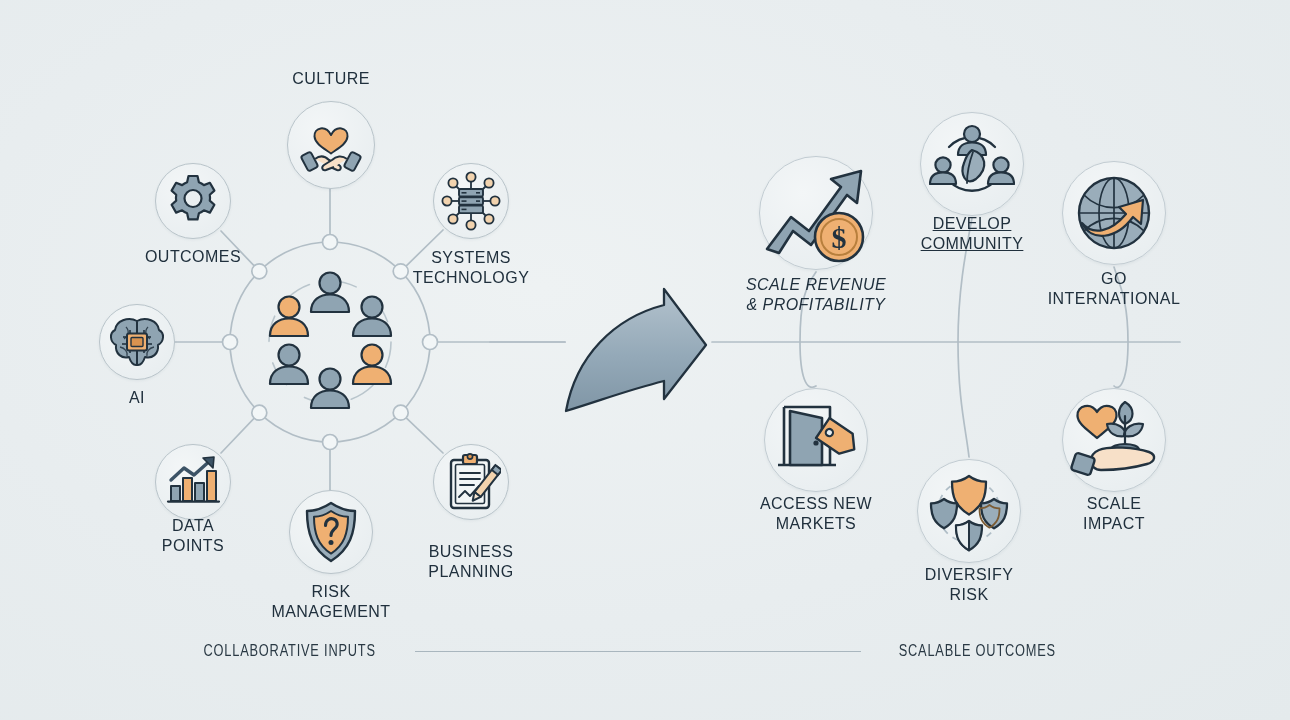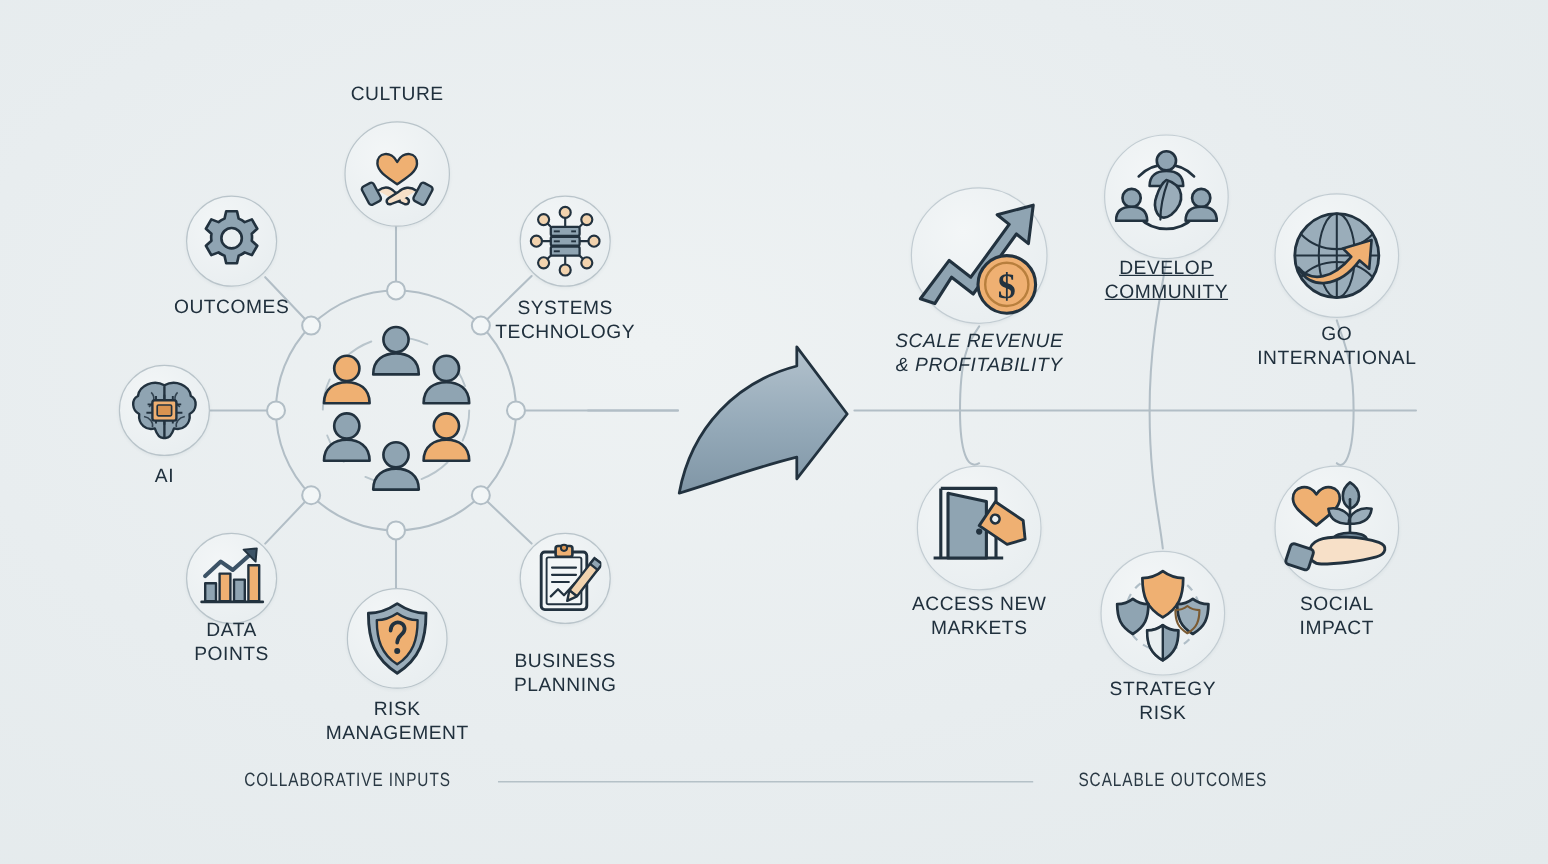--- a/index.html
+++ b/index.html
@@ -427,21 +427,21 @@
       <path d="M 17 30 C 12.5 33.5 7.5 34.4 4 34.4 C 4 46 6.7 53.2 17 59.3
                C 27.3 53.2 30 46 30 34.4 C 26.5 34.4 21.5 33.5 17 30 Z" fill="#8fa4b2" stroke="#22323f" stroke-width="2.3" stroke-linejoin="round"></path>
       <path d="M 67 30 C 62.5 33.5 57.5 34.4 54 34.4 C 54 46 56.7 53.2 67 59.3
                C 77.3 53.2 80 46 80 34.4 C 76.5 34.4 71.5 33.5 67 30 Z" fill="#9aadba" stroke="#22323f" stroke-width="2.3" stroke-linejoin="round"></path>
       <path d="M 62.5 36 C 59 38.7 55.2 39.4 52.5 39.4 C 52.5 48.4 54.5 54 62.5 58.7
                C 70.5 54 72.5 48.4 72.5 39.4 C 69.8 39.4 66 38.7 62.5 36 Z" fill="none" stroke="#7b5b33" stroke-width="1.8" stroke-linejoin="round"></path>
       <path d="M 42 52 C 37.5 55.5 32.5 56.4 29 56.4 C 29 68 31.7 75.2 42 81.3
                C 52.3 75.2 55 68 55 56.4 C 51.5 56.4 46.5 55.5 42 52 Z" fill="#8fa4b2" stroke="#22323f" stroke-width="2.3" stroke-linejoin="round"></path>
       <path d="M 42 52 C 37.5 55.5 32.5 56.4 29 56.4 C 29 68 31.7 75.2 42 81.3 Z" fill="#e9eff1" stroke="#22323f" stroke-width="2" stroke-linejoin="round"></path>
     </svg>
-    <div class="lbl" style="top:54px;">STRATEGY
+    <div class="lbl" style="top:54px;">DIVERSIFY
 RISK</div>
   </div>
 
   <div class="node" style="left:1114px; top:440px;">
     <div class="disc" style="width:104px;height:104px;border-color:#c2ccd2;"></div>
     <svg class="ico" width="90" height="84" viewBox="0 0 90 84">
       <path d="M 28 14 C 22 4 8 7 8.5 18 C 9 27 22 34 28 40 C 34 34 47 27 47.5 18
                C 48 7 34 4 28 14 Z" fill="#efb072" stroke="#22323f" stroke-width="2.3" stroke-linejoin="round"></path>
       <g stroke="#22323f" stroke-width="2.2" stroke-linejoin="round">
         <path d="M 56 4 C 66 10 66 22 56 26 C 48 21 48 10 56 4 Z" fill="#8fa4b2"></path>
@@ -449,21 +449,21 @@
         <path d="M 74 26 C 64 24 55 30 55 38 C 65 40 73 35 74 26 Z" fill="#9aadba"></path>
         <line x1="56" y1="18" x2="56" y2="50" stroke-linecap="round" fill="none"></line>
         <path d="M 42 52 C 42 44 70 44 70 52 C 70 56 64 58 56 58 C 48 58 42 56 42 52 Z" fill="#6d8494"></path>
       </g>
       <g stroke="#22323f" stroke-width="2.4" stroke-linejoin="round">
         <path d="M 30 52 C 40 48 66 49 80 54 C 88 57 86 64 78 66 C 64 70 44 72 32 72
                  C 26 72 22 68 22 63 C 22 57 25 54 30 52 Z" fill="#f7e0c8"></path>
         <rect x="4" y="57" width="20" height="18" rx="3" fill="#8fa4b2" transform="rotate(18 14 66)"></rect>
       </g>
     </svg>
-    <div class="lbl" style="top:54px;">SOCIAL
+    <div class="lbl" style="top:54px;">SCALE
 IMPACT</div>
   </div>
 
   <div class="footer-band">
     <div class="foot-txt">COLLABORATIVE INPUTS</div>
     <div class="foot-rule"></div>
     <div class="foot-txt">SCALABLE OUTCOMES</div>
   </div>
 
 </div>

